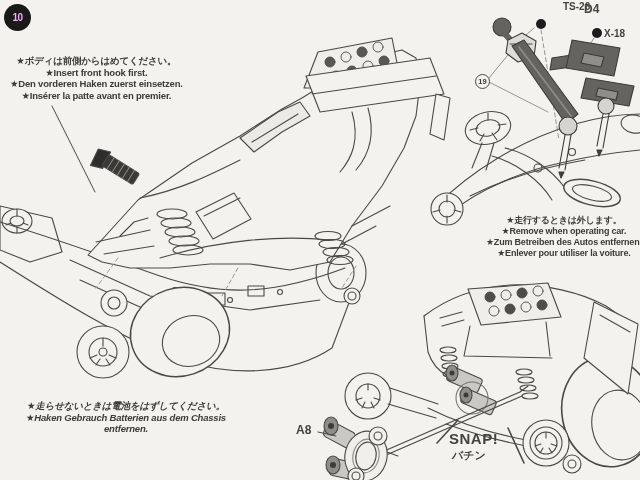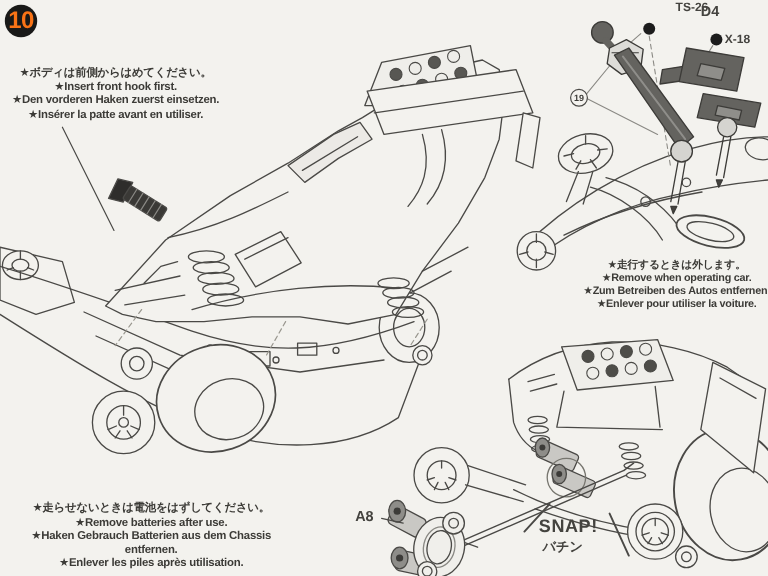--- a/index.html
+++ b/index.html
@@ -15,37 +15,37 @@
     font-family:"Liberation Sans","DejaVu Sans",sans-serif;
     color:var(--ink);
   }
   #art{position:absolute;left:0;top:0;}
   .lbl{position:absolute;font-weight:700;white-space:nowrap;}
   .note{position:absolute;font-weight:700;font-size:9.5px;line-height:11.5px;letter-spacing:-0.2px;color:#3c3b37;text-align:center;}
   .note div{white-space:nowrap;}
   .note.wrap div{white-space:normal;}
   #step-badge{
     position:absolute;left:4px;top:4px;width:27px;height:27px;border-radius:50%;
-    background:#191918;color:#f97316;font-size:20px;font-weight:700;
+    background:#191918;color:#f0abfc;font-size:10px;font-weight:700;
     display:flex;align-items:center;justify-content:center;letter-spacing:-0.5px;
   }
   #badge19{
     position:absolute;left:475px;top:74px;width:13px;height:13px;border-radius:50%;
     border:1.2px solid #4a4946;font-size:7.5px;font-weight:700;
     display:flex;align-items:center;justify-content:center;color:#3c3b37;background:var(--paper);
   }
   #ts26{left:522px;top:1px;font-size:10px;margin-left:41px;}
   #d4{left:584px;top:2px;font-size:12px;letter-spacing:0;}
   #x18{left:604px;top:28px;font-size:10px;}
   #a8{left:296px;top:423px;font-size:12px;}
   #snap{left:449px;top:430px;font-size:15px;letter-spacing:0.5px;}
   #snapjp{left:452px;top:448px;font-size:11px;}
   #note1{left:10px;top:55px;}
   #note2{left:486px;top:215px;font-size:9px;line-height:11px;}
-  #note3{left:10px;top:418px;width:232px;}
+  #note3{left:10px;top:400px;width:232px;font-style:italic;}
 </style>
 </head>
 <body>
 
 <div id="page">
 
   <svg id="art" width="640" height="480" viewBox="0 0 640 480" stroke="#4a4946" stroke-width="1.1" fill="none" stroke-linecap="round" stroke-linejoin="round">
 
     <g>
 
@@ -281,35 +281,33 @@
       <path d="M437,443 L458,420 M508,428 L524,463" stroke-width="1.6"></path>
     </g>
   </svg>
 
   <div id="step-badge">10</div>
 
   <div id="note1" class="note">
     <div>★ボディは前側からはめてください。</div>
     <div>★Insert front hook first.</div>
     <div>★Den vorderen Haken zuerst einsetzen.</div>
-    <div>★Insérer la patte avant en utiliser.</div>
+    <div>★Insérer la patte avant en premier.</div>
   </div>
 
   <div id="note2" class="note">
     <div>★走行するときは外します。</div>
     <div>★Remove when operating car.</div>
     <div>★Zum Betreiben des Autos entfernen.</div>
     <div>★Enlever pour utiliser la voiture.</div>
   </div>
 
   <div id="note3" class="note wrap">
     <div>★走らせないときは電池をはずしてください。</div>
-    <div>★Remove batteries after use.</div>
     <div>★Haken Gebrauch Batterien aus dem Chassis entfernen.</div>
-    <div>★Enlever les piles après utilisation.</div>
   </div>
 
   <div id="ts26" class="lbl">TS-26</div>
   <div id="d4" class="lbl">D4</div>
   <div id="x18" class="lbl">X-18</div>
   <div id="badge19">19</div>
   <div id="a8" class="lbl">A8</div>
   <div id="snap" class="lbl">SNAP!</div>
   <div id="snapjp" class="lbl">バチン</div>
 

